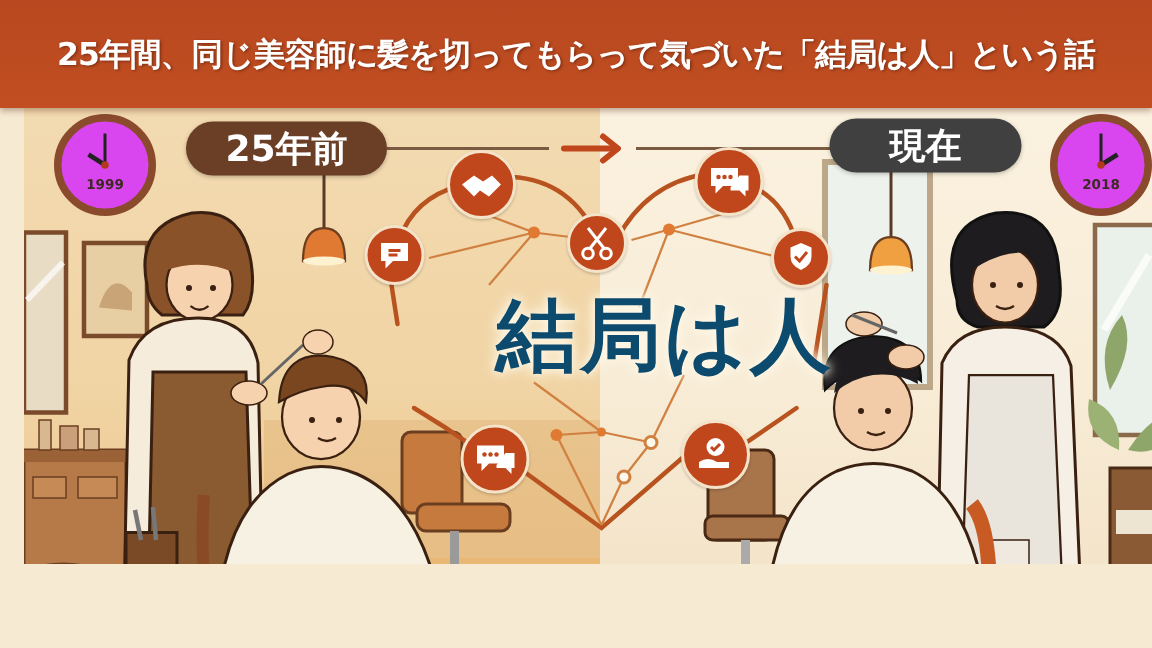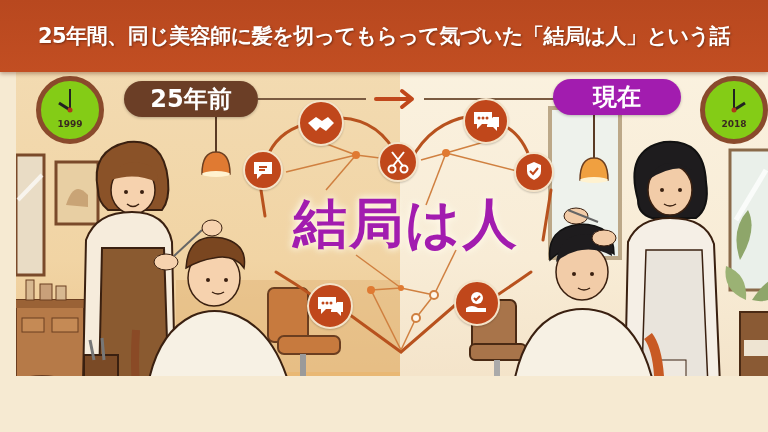--- a/index.html
+++ b/index.html
@@ -17,39 +17,39 @@
     display: flex; align-items: center; justify-content: center;
     box-shadow: 0 2px 4px rgba(80,30,10,.35); z-index: 5; }
   .header-title { color: #fff; font-family: "DejaVu Sans", sans-serif; font-weight: bold;
     font-size: 21px; letter-spacing: -0.5px; text-shadow: 1px 1px 2px rgba(60,20,5,.5); }
 
   
   .pill { position: absolute; height: 36px; border-radius: 18px; color: #fff; font-weight: bold;
     font-size: 24px; display: flex; align-items: center; justify-content: center; z-index: 4;
     box-shadow: 0 1px 3px rgba(0,0,0,.25); }
   .pill-past { left: 108px; top: 81px; width: 134px; background: #6b3e26; }
-  .pill-now { left: 537px; top: 79px; width: 128px; background: #a21caf; }
+  .pill-now { left: 537px; top: 79px; width: 128px; background: #404040; }
   .timeline { position: absolute; top: 98px; height: 2px; background: #7a5a40; z-index: 3; }
   .arrow { position: absolute; left: 358px; top: 88px; z-index: 4; }
 
   
   .clock { position: absolute; width: 68px; height: 68px; border-radius: 50%;
-    background: #84cc16; border: 5px solid #8a4a2c; z-index: 3; }
+    background: #d946ef; border: 5px solid #8a4a2c; z-index: 3; }
   .clock-left { left: 20px; top: 76px; }
   .clock-right { left: 684px; top: 76px; }
   .clock .year { position: absolute; left: 0; width: 100%; top: 38px; text-align: center;
     font-size: 9px; font-weight: bold; color: #3a2a20; }
   .clock svg { position: absolute; left: 0; top: 0; }
 
   
   .wall-decor { position: absolute; z-index: 1; }
   .lamp { position: absolute; z-index: 2; }
 
-  .center-title { position: absolute; left: 240px; top: 188px; width: 300px; text-align: center;
-    font-size: 54px; font-weight: bold; color: #a21caf; z-index: 6; letter-spacing: 2px;
+  .center-title { position: absolute; left: 240px; top: 188px; width: 300px; text-align: right;
+    font-size: 54px; font-weight: bold; color: #0c4a6e; z-index: 6; letter-spacing: 2px;
     text-shadow: 0 0 6px #fff8e8, 0 0 10px #fff8e8; }
 
   .icon-circle { position: absolute; width: 46px; height: 46px; border-radius: 50%;
     background: #c0471b; border: 2px solid #f4e3c8; display: flex; align-items: center;
     justify-content: center; z-index: 5; box-shadow: 0 1px 2px rgba(0,0,0,.2); }
   .icon-circle.sm { width: 40px; height: 40px; }
   .net { position: absolute; left: 0; top: 0; z-index: 4; }
 </style>
 </head>
 <body>

